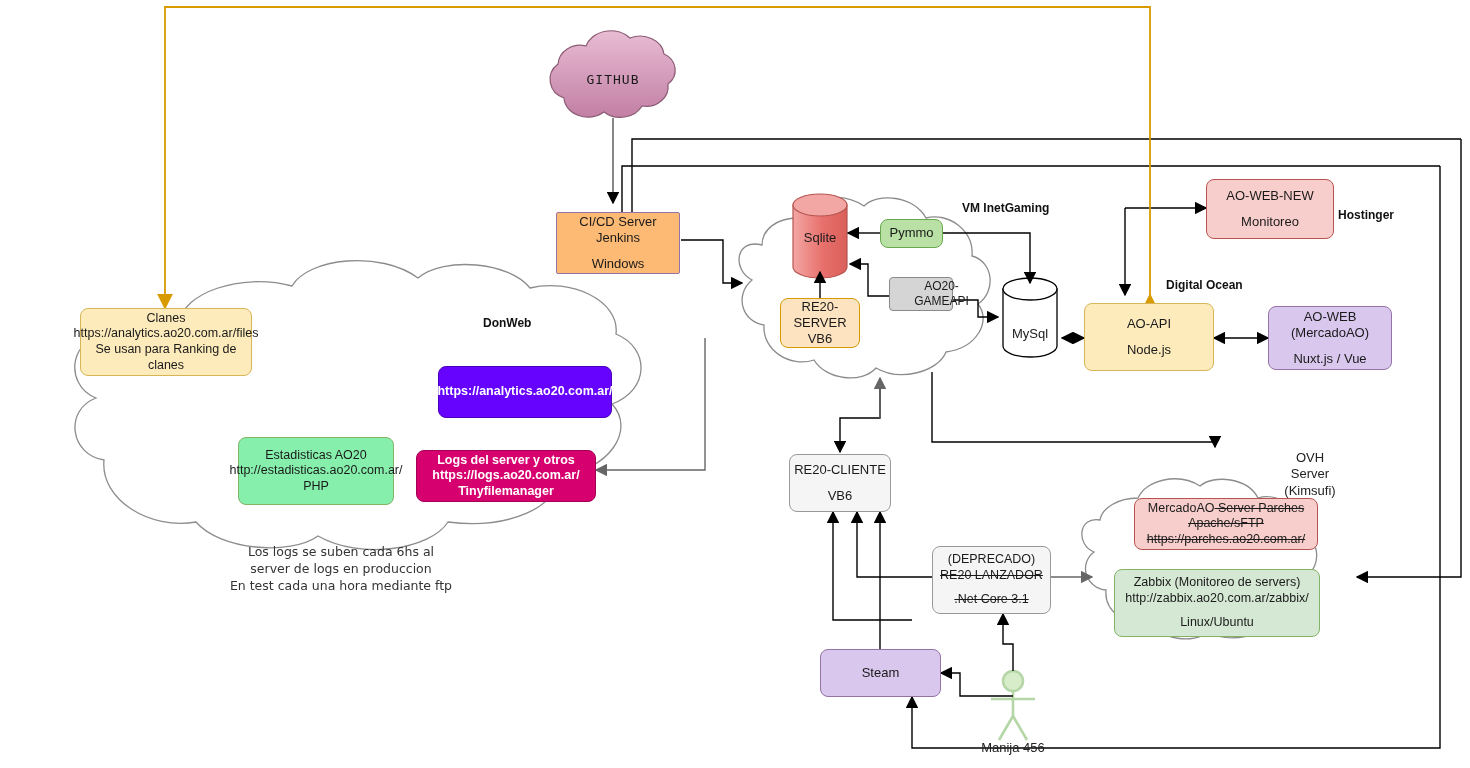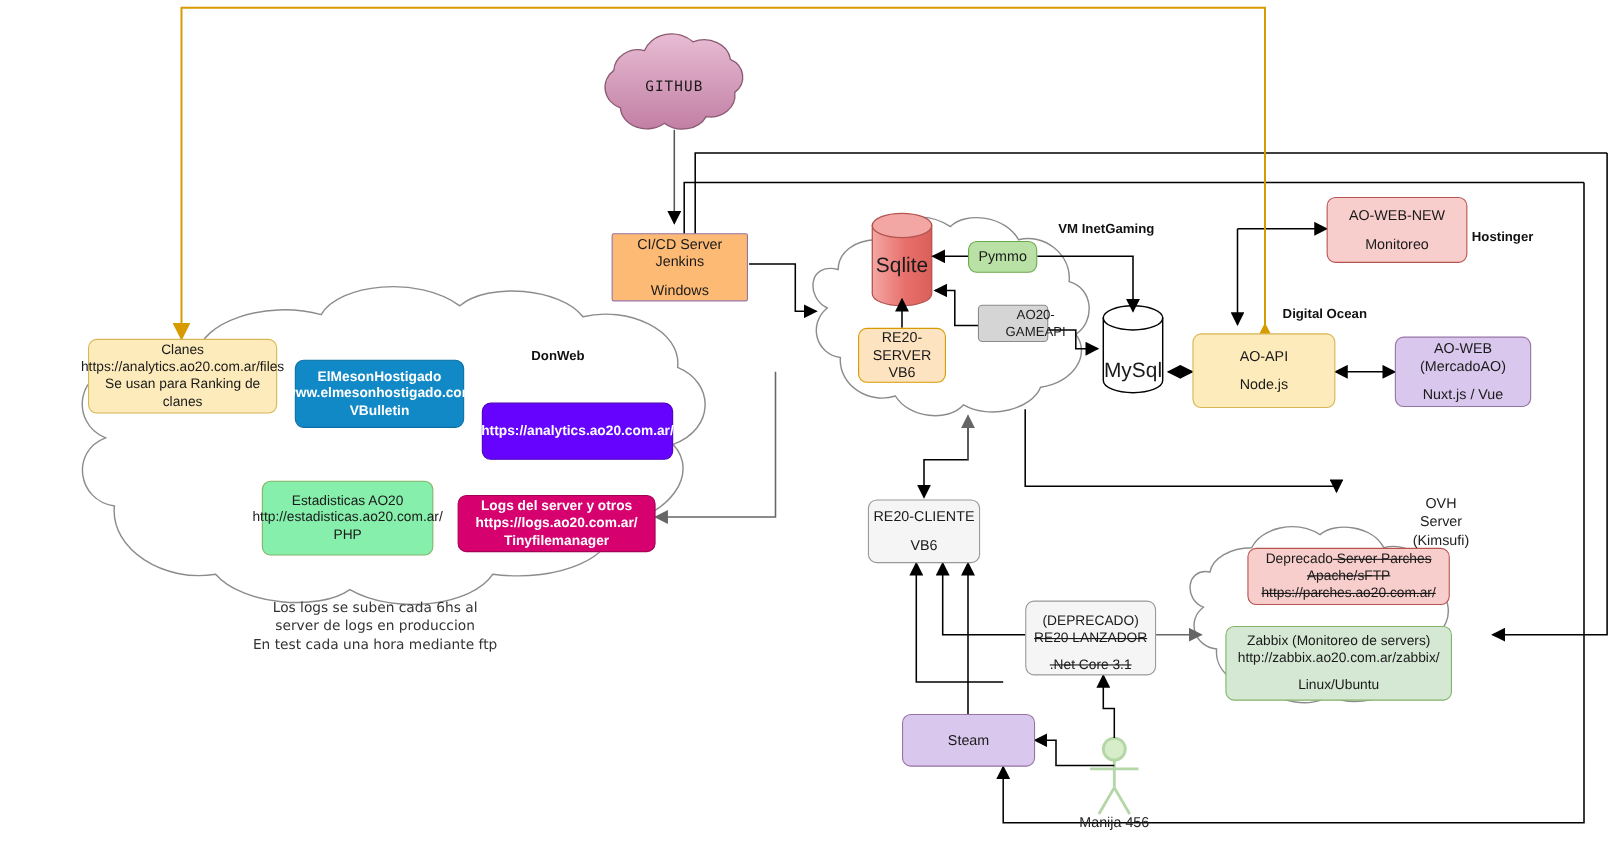--- a/index.html
+++ b/index.html
@@ -10,21 +10,21 @@
   .node{position:absolute;box-sizing:border-box;display:flex;flex-direction:column;
         align-items:center;justify-content:center;text-align:center;border-radius:8px;
         font-size:13px;line-height:1.25;color:#1a1a1a;}
   .node .ln{display:block;white-space:nowrap;}
   .node.wrap .ln{white-space:normal;}
   .glabel{position:absolute;font-weight:bold;font-size:12px;color:#111;white-space:nowrap;}
   .plabel{position:absolute;font-size:13px;color:#222;text-align:center;line-height:1.25;}
   .note{position:absolute;font-family:"DejaVu Sans",sans-serif;font-size:12.5px;color:#333;
         text-align:center;line-height:1.35;}
   .strike{text-decoration:line-through;}
-  .cloudtxt{position:absolute;font-size:19px;color:#1a1a1a;text-align:center;line-height:1.25;}
+  .cloudtxt{position:absolute;font-size:13px;color:#1a1a1a;text-align:center;line-height:1.25;}
   .gap{height:9px;}
 </style>
 </head>
 <body>
 
 <div id="canvas">
 
   <svg class="layer" viewBox="0 0 1470 768">
     <defs>
       <marker id="ah" markerWidth="9" markerHeight="9" refX="8" refY="4.5" orient="auto">
@@ -202,25 +202,20 @@
     <span class="gap"></span>
     <span class="ln">Nuxt.js / Vue</span>
   </div>
 
   <div class="node wrap" style="left:80px;top:308px;width:172px;height:68px;background:#fdebbb;border:1px solid #d6b656;font-size:12.5px;">
     <span class="ln">Clanes</span>
     <span class="ln">https://analytics.ao20.com.ar/files</span>
     <span class="ln">Se usan para Ranking de clanes</span>
   </div>
 
-  <div class="node wrap" style="left:268px;top:327px;width:154px;height:62px;background:#1289c7;border:1px solid #0b6fa4;color:#fff;font-weight:bold;font-size:12.5px;">
-    <span class="ln">ElMesonHostigado</span>
-    <span class="ln">www.elmesonhostigado.com</span>
-    <span class="ln">VBulletin</span>
-  </div>
 
   <div class="node wrap" style="left:438px;top:366px;width:174px;height:52px;background:#6603ff;border:1px solid #4b00bb;color:#fff;font-weight:bold;font-size:12.5px;gap:48px;">
     <span class="ln">Analytics</span>
     <span class="ln">https://analytics.ao20.com.ar/</span>
     <span class="ln">Matomo</span>
   </div>
 
   <div class="node wrap" style="left:238px;top:437px;width:156px;height:68px;background:#86efac;border:1px solid #82b366;font-size:12.5px;">
     <span class="ln">Estadisticas AO20</span>
     <span class="ln">http://estadisticas.ao20.com.ar/</span>
@@ -232,29 +227,29 @@
     <span class="ln">https://logs.ao20.com.ar/</span>
     <span class="ln">Tinyfilemanager</span>
   </div>
 
   <div class="node" style="left:789px;top:454px;width:102px;height:58px;background:#f5f5f5;border:1px solid #999;">
     <span class="ln">RE20-CLIENTE</span>
     <span class="gap"></span>
     <span class="ln">VB6</span>
   </div>
 
-  <div class="node" style="left:932px;top:546px;width:119px;height:68px;background:#f5f5f5;border:1px solid #999;font-size:12.5px;justify-content:flex-end;">
+  <div class="node" style="left:932px;top:546px;width:119px;height:68px;background:#f5f5f5;border:1px solid #999;font-size:12.5px;">
     <span class="ln">(DEPRECADO)</span>
     <span class="ln strike">RE20 LANZADOR</span>
     <span class="gap"></span>
     <span class="ln strike">.Net Core 3.1</span>
   </div>
 
   <div class="node wrap" style="left:1134px;top:498px;width:184px;height:52px;background:#f8cecc;border:1px solid #b85450;font-size:12.5px;">
-    <span class="ln"><span>Deprecado</span><span class="strike"> Server Parches</span></span>
+    <span class="ln"><span>MercadoAO</span><span class="strike"> Server Parches</span></span>
     <span class="ln strike">Apache/sFTP</span>
     <span class="ln strike">https://parches.ao20.com.ar/</span>
   </div>
 
   <div class="node wrap" style="left:1114px;top:569px;width:206px;height:68px;background:#d5e8d4;border:1px solid #82b366;font-size:12.5px;">
     <span class="ln">Zabbix (Monitoreo de servers)</span>
     <span class="ln">http://zabbix.ao20.com.ar/zabbix/</span>
     <span class="gap"></span>
     <span class="ln">Linux/Ubuntu</span>
   </div>

